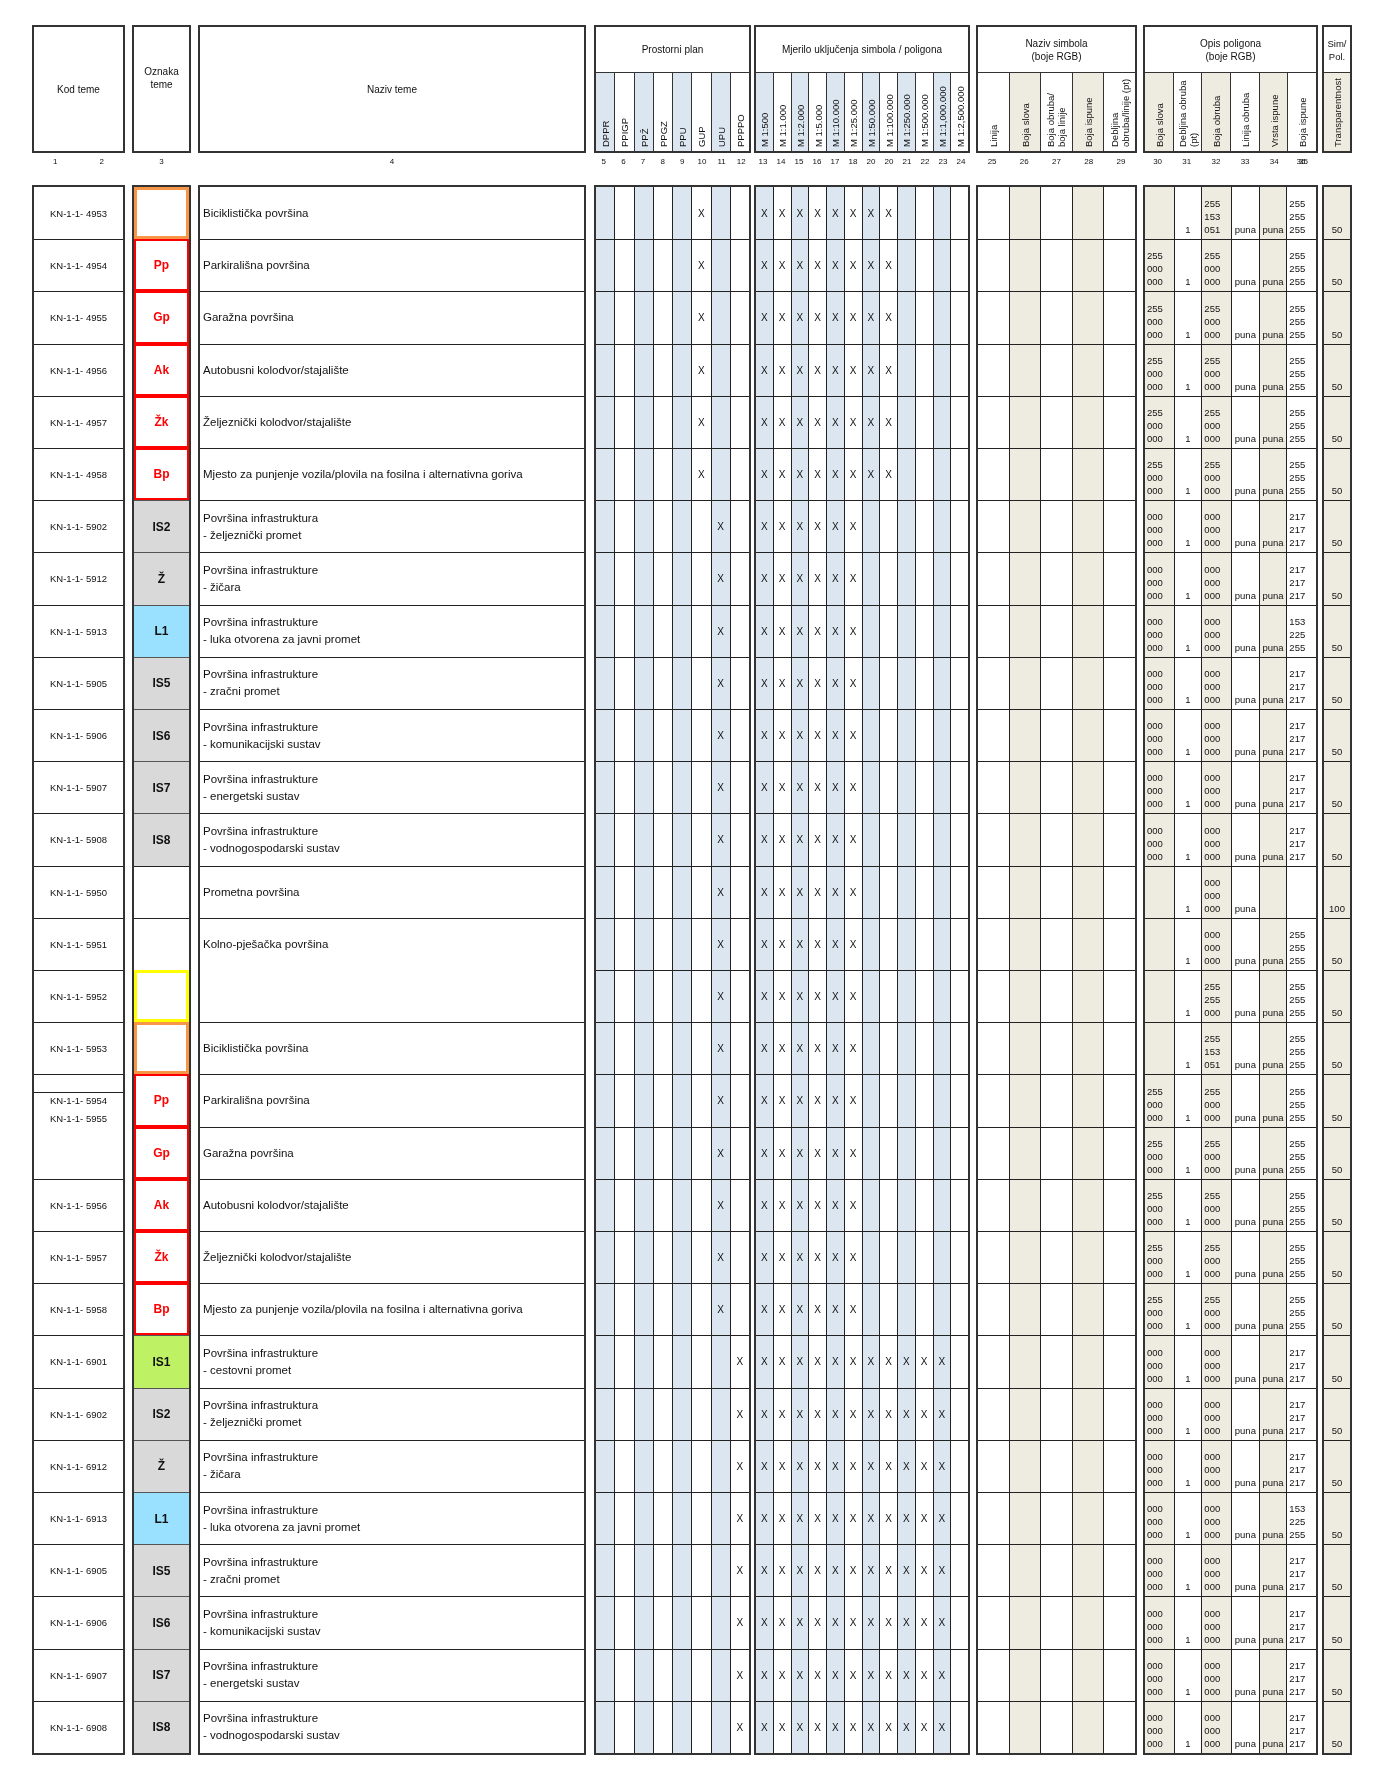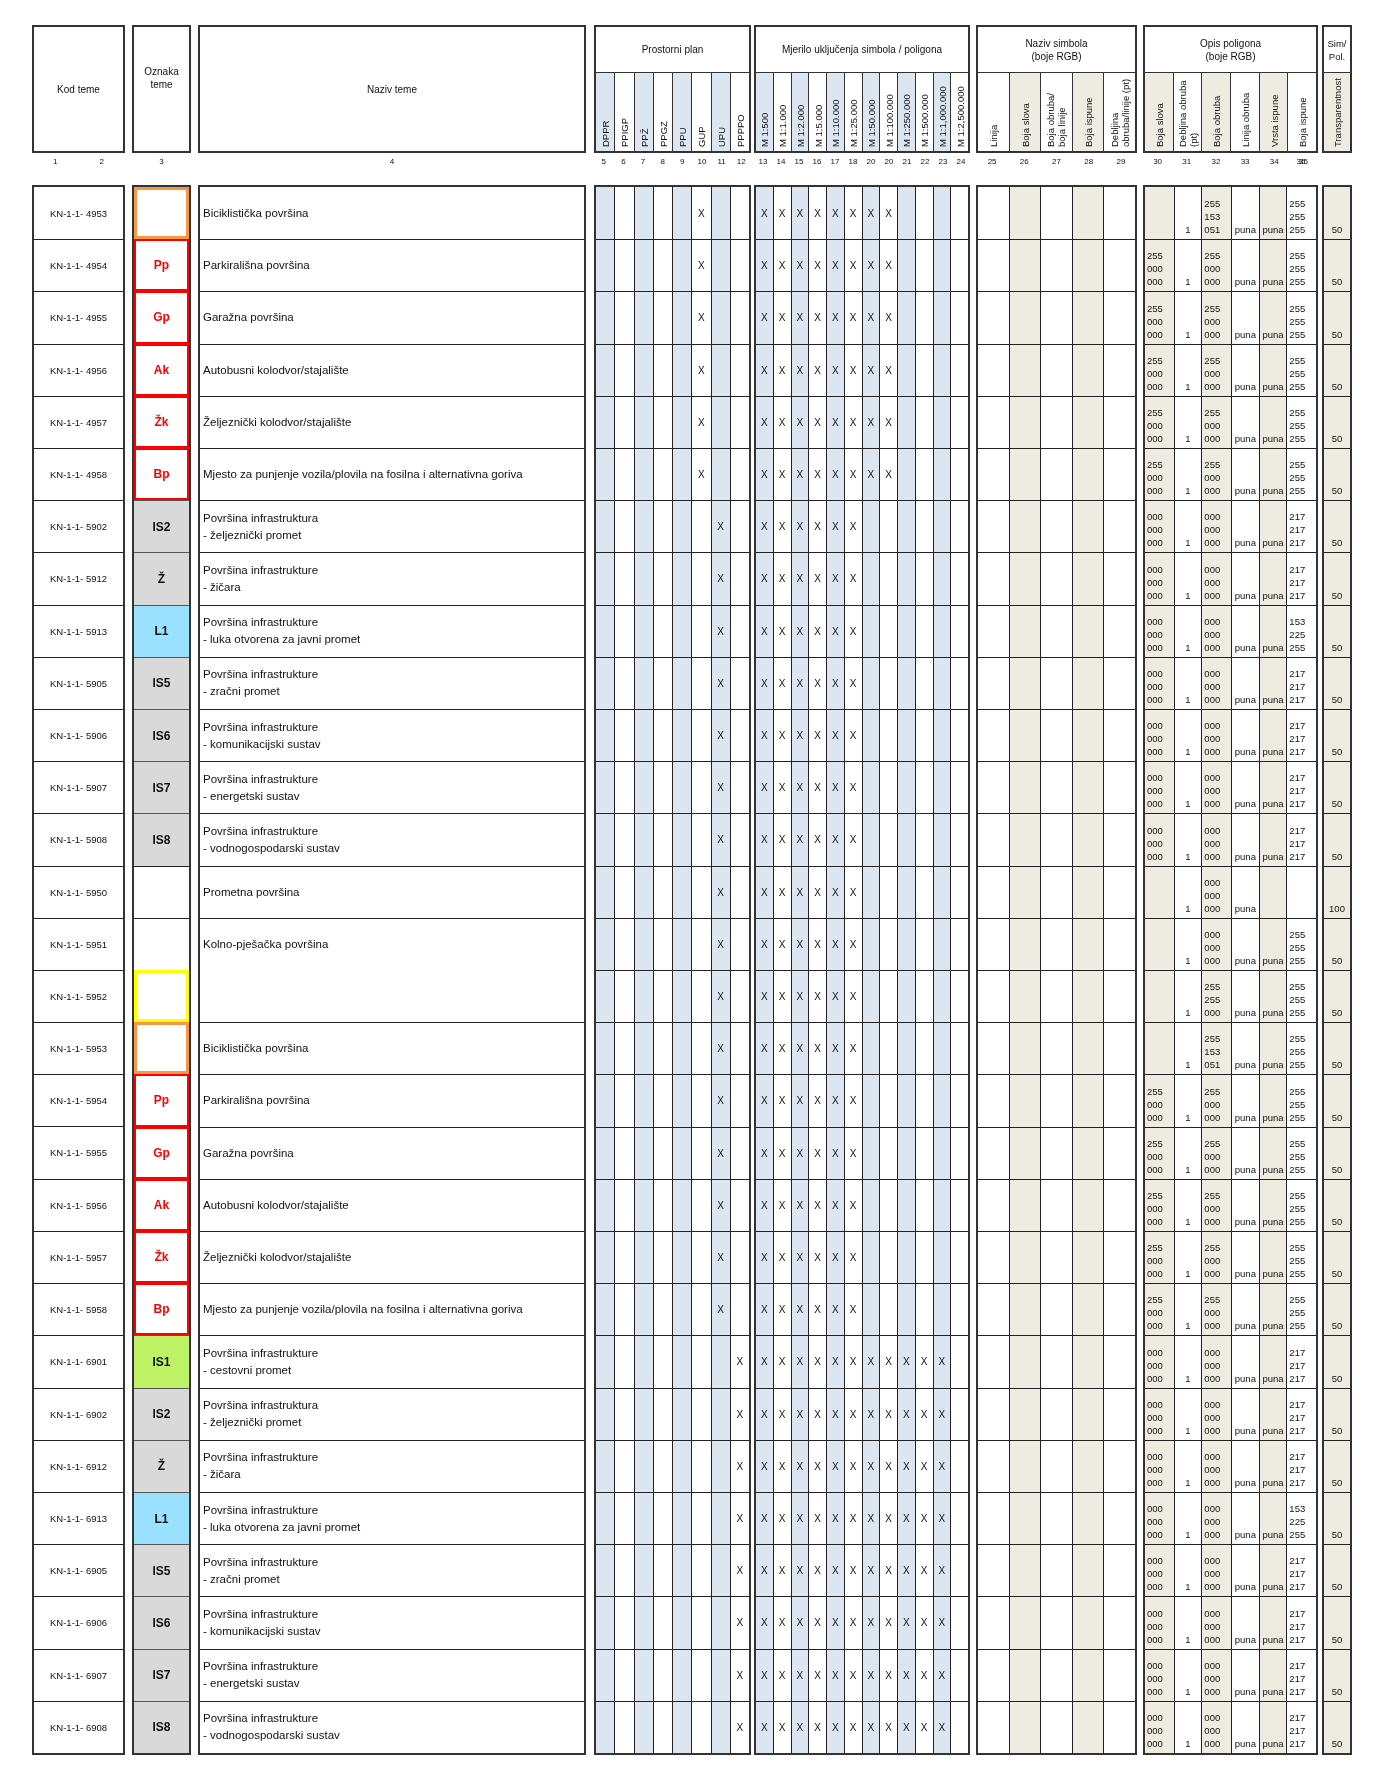--- a/index.html
+++ b/index.html
@@ -264,21 +264,21 @@
     </div>
     <div class="row" style="top: 783px; height: 52.2px; text-align: right;">
       <div class="code">KN-1-1- 5952</div>
     </div>
     <div class="row" style="top: 835.2px; height: 52.2px;">
       <div class="code">KN-1-1- 5953</div>
     </div>
     <div class="row" style="top: 887.4px; height: 52.2px;">
       <div class="code">KN-1-1- 5954</div>
     </div>
-    <div class="row" style="top: 939px; height: 52.2px;">
+    <div class="row" style="top: 905px; height: 52.2px;">
       <div class="code">KN-1-1- 5955</div>
     </div>
     <div class="row" style="top: 991.8px; height: 52.2px;">
       <div class="code">KN-1-1- 5956</div>
     </div>
     <div class="row" style="top: 1044px; height: 52.2px;">
       <div class="code">KN-1-1- 5957</div>
     </div>
     <div class="row" style="top: 1096.2px; height: 52.2px;">
       <div class="code">KN-1-1- 5958</div>

